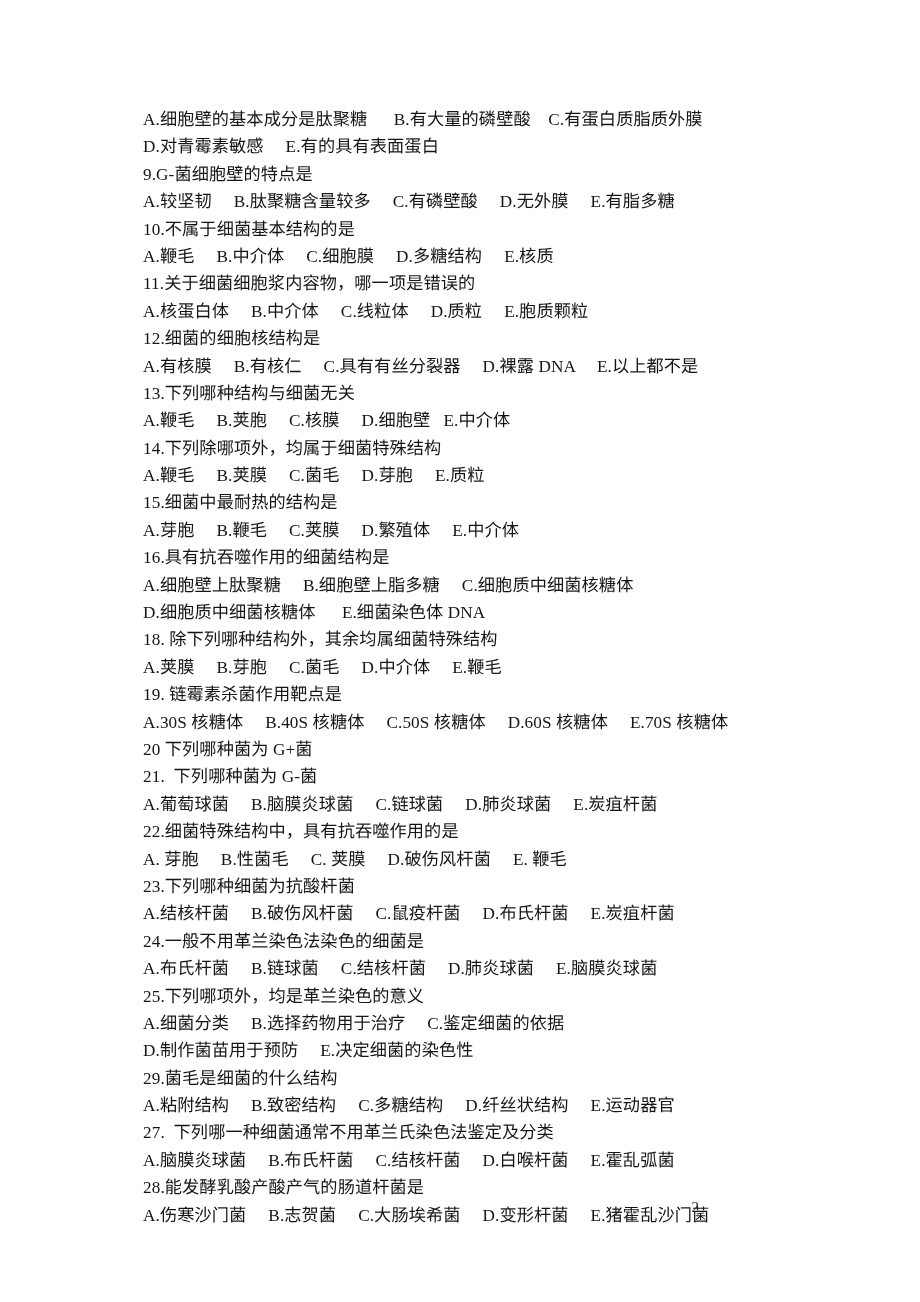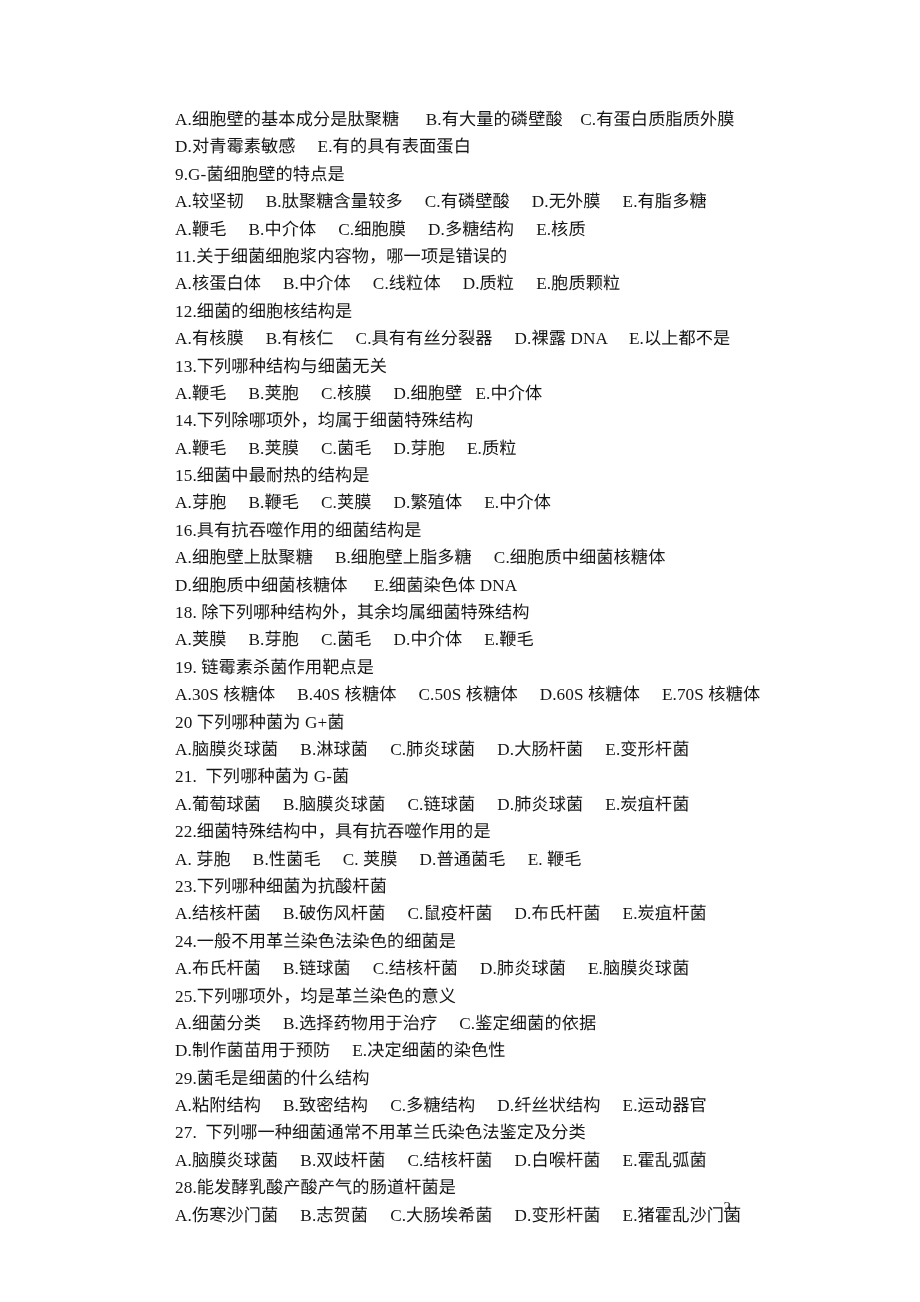--- a/index.html
+++ b/index.html
@@ -12,21 +12,20 @@
     font-family: "Liberation Serif", "DejaVu Serif", serif;
     color: #000000;
   }
   #page {
     position: relative;
     width: 832px;
     height: 1302px;
     background: #ffffff;
     overflow: hidden;
     box-sizing: border-box;
-    margin-left: 32px;
   }
   #content {
     position: absolute;
     left: 143px;
     top: 106px;
     width: 640px;
   }
   .line {
     font-size: 17.2px;
     line-height: 27.4px;
@@ -52,54 +51,54 @@
 </head>
 <body>
 
 <div id="page">
 
   <div id="content">
       <div class="line">A.细胞壁的基本成分是肽聚糖      B.有大量的磷壁酸    C.有蛋白质脂质外膜</div>
       <div class="line">D.对青霉素敏感     E.有的具有表面蛋白</div>
       <div class="line">9.G-菌细胞壁的特点是</div>
       <div class="line">A.较坚韧     B.肽聚糖含量较多     C.有磷壁酸     D.无外膜     E.有脂多糖</div>
+      <div class="line">10.不属于细菌基本结构的是</div>
       <div class="line">A.鞭毛     B.中介体     C.细胞膜     D.多糖结构     E.核质</div>
       <div class="line">11.关于细菌细胞浆内容物，哪一项是错误的</div>
       <div class="line">A.核蛋白体     B.中介体     C.线粒体     D.质粒     E.胞质颗粒</div>
       <div class="line">12.细菌的细胞核结构是</div>
       <div class="line">A.有核膜     B.有核仁     C.具有有丝分裂器     D.裸露 DNA     E.以上都不是</div>
       <div class="line">13.下列哪种结构与细菌无关</div>
       <div class="line">A.鞭毛     B.荚胞     C.核膜     D.细胞壁   E.中介体</div>
       <div class="line">14.下列除哪项外，均属于细菌特殊结构</div>
       <div class="line">A.鞭毛     B.荚膜     C.菌毛     D.芽胞     E.质粒</div>
       <div class="line">15.细菌中最耐热的结构是</div>
       <div class="line">A.芽胞     B.鞭毛     C.荚膜     D.繁殖体     E.中介体</div>
       <div class="line">16.具有抗吞噬作用的细菌结构是</div>
       <div class="line">A.细胞壁上肽聚糖     B.细胞壁上脂多糖     C.细胞质中细菌核糖体</div>
       <div class="line">D.细胞质中细菌核糖体      E.细菌染色体 DNA</div>
       <div class="line">18. 除下列哪种结构外，其余均属细菌特殊结构</div>
       <div class="line">A.荚膜     B.芽胞     C.菌毛     D.中介体     E.鞭毛</div>
       <div class="line">19. 链霉素杀菌作用靶点是</div>
       <div class="line">A.30S 核糖体     B.40S 核糖体     C.50S 核糖体     D.60S 核糖体     E.70S 核糖体</div>
       <div class="line">20 下列哪种菌为 G+菌</div>
-      <div class="line">A.脑膜炎球菌     B.淋球菌     C.肺炎球菌     D.大肠杆菌     E.变形杆菌</div>
       <div class="line">21.  下列哪种菌为 G-菌</div>
       <div class="line">A.葡萄球菌     B.脑膜炎球菌     C.链球菌     D.肺炎球菌     E.炭疽杆菌</div>
       <div class="line">22.细菌特殊结构中，具有抗吞噬作用的是</div>
-      <div class="line">A. 芽胞     B.性菌毛     C. 荚膜     D.普通菌毛     E. 鞭毛</div>
+      <div class="line">A. 芽胞     B.性菌毛     C. 荚膜     D.破伤风杆菌     E. 鞭毛</div>
       <div class="line">23.下列哪种细菌为抗酸杆菌</div>
       <div class="line">A.结核杆菌     B.破伤风杆菌     C.鼠疫杆菌     D.布氏杆菌     E.炭疽杆菌</div>
       <div class="line">24.一般不用革兰染色法染色的细菌是</div>
       <div class="line">A.布氏杆菌     B.链球菌     C.结核杆菌     D.肺炎球菌     E.脑膜炎球菌</div>
       <div class="line">25.下列哪项外，均是革兰染色的意义</div>
       <div class="line">A.细菌分类     B.选择药物用于治疗     C.鉴定细菌的依据</div>
       <div class="line">D.制作菌苗用于预防     E.决定细菌的染色性</div>
       <div class="line">29.菌毛是细菌的什么结构</div>
       <div class="line">A.粘附结构     B.致密结构     C.多糖结构     D.纤丝状结构     E.运动器官</div>
       <div class="line">27.  下列哪一种细菌通常不用革兰氏染色法鉴定及分类</div>
-      <div class="line">A.脑膜炎球菌     B.双歧杆菌     C.结核杆菌     D.白喉杆菌     E.霍乱弧菌</div>
+      <div class="line">A.脑膜炎球菌     B.布氏杆菌     C.结核杆菌     D.白喉杆菌     E.霍乱弧菌</div>
       <div class="line">28.能发酵乳酸产酸产气的肠道杆菌是</div>
       <div class="line">A.伤寒沙门菌     B.志贺菌     C.大肠埃希菌     D.变形杆菌     E.猪霍乱沙门菌</div>
     </div>
 
   <div id="page-number">2</div>
 
 </div>
 
 </body></html>

